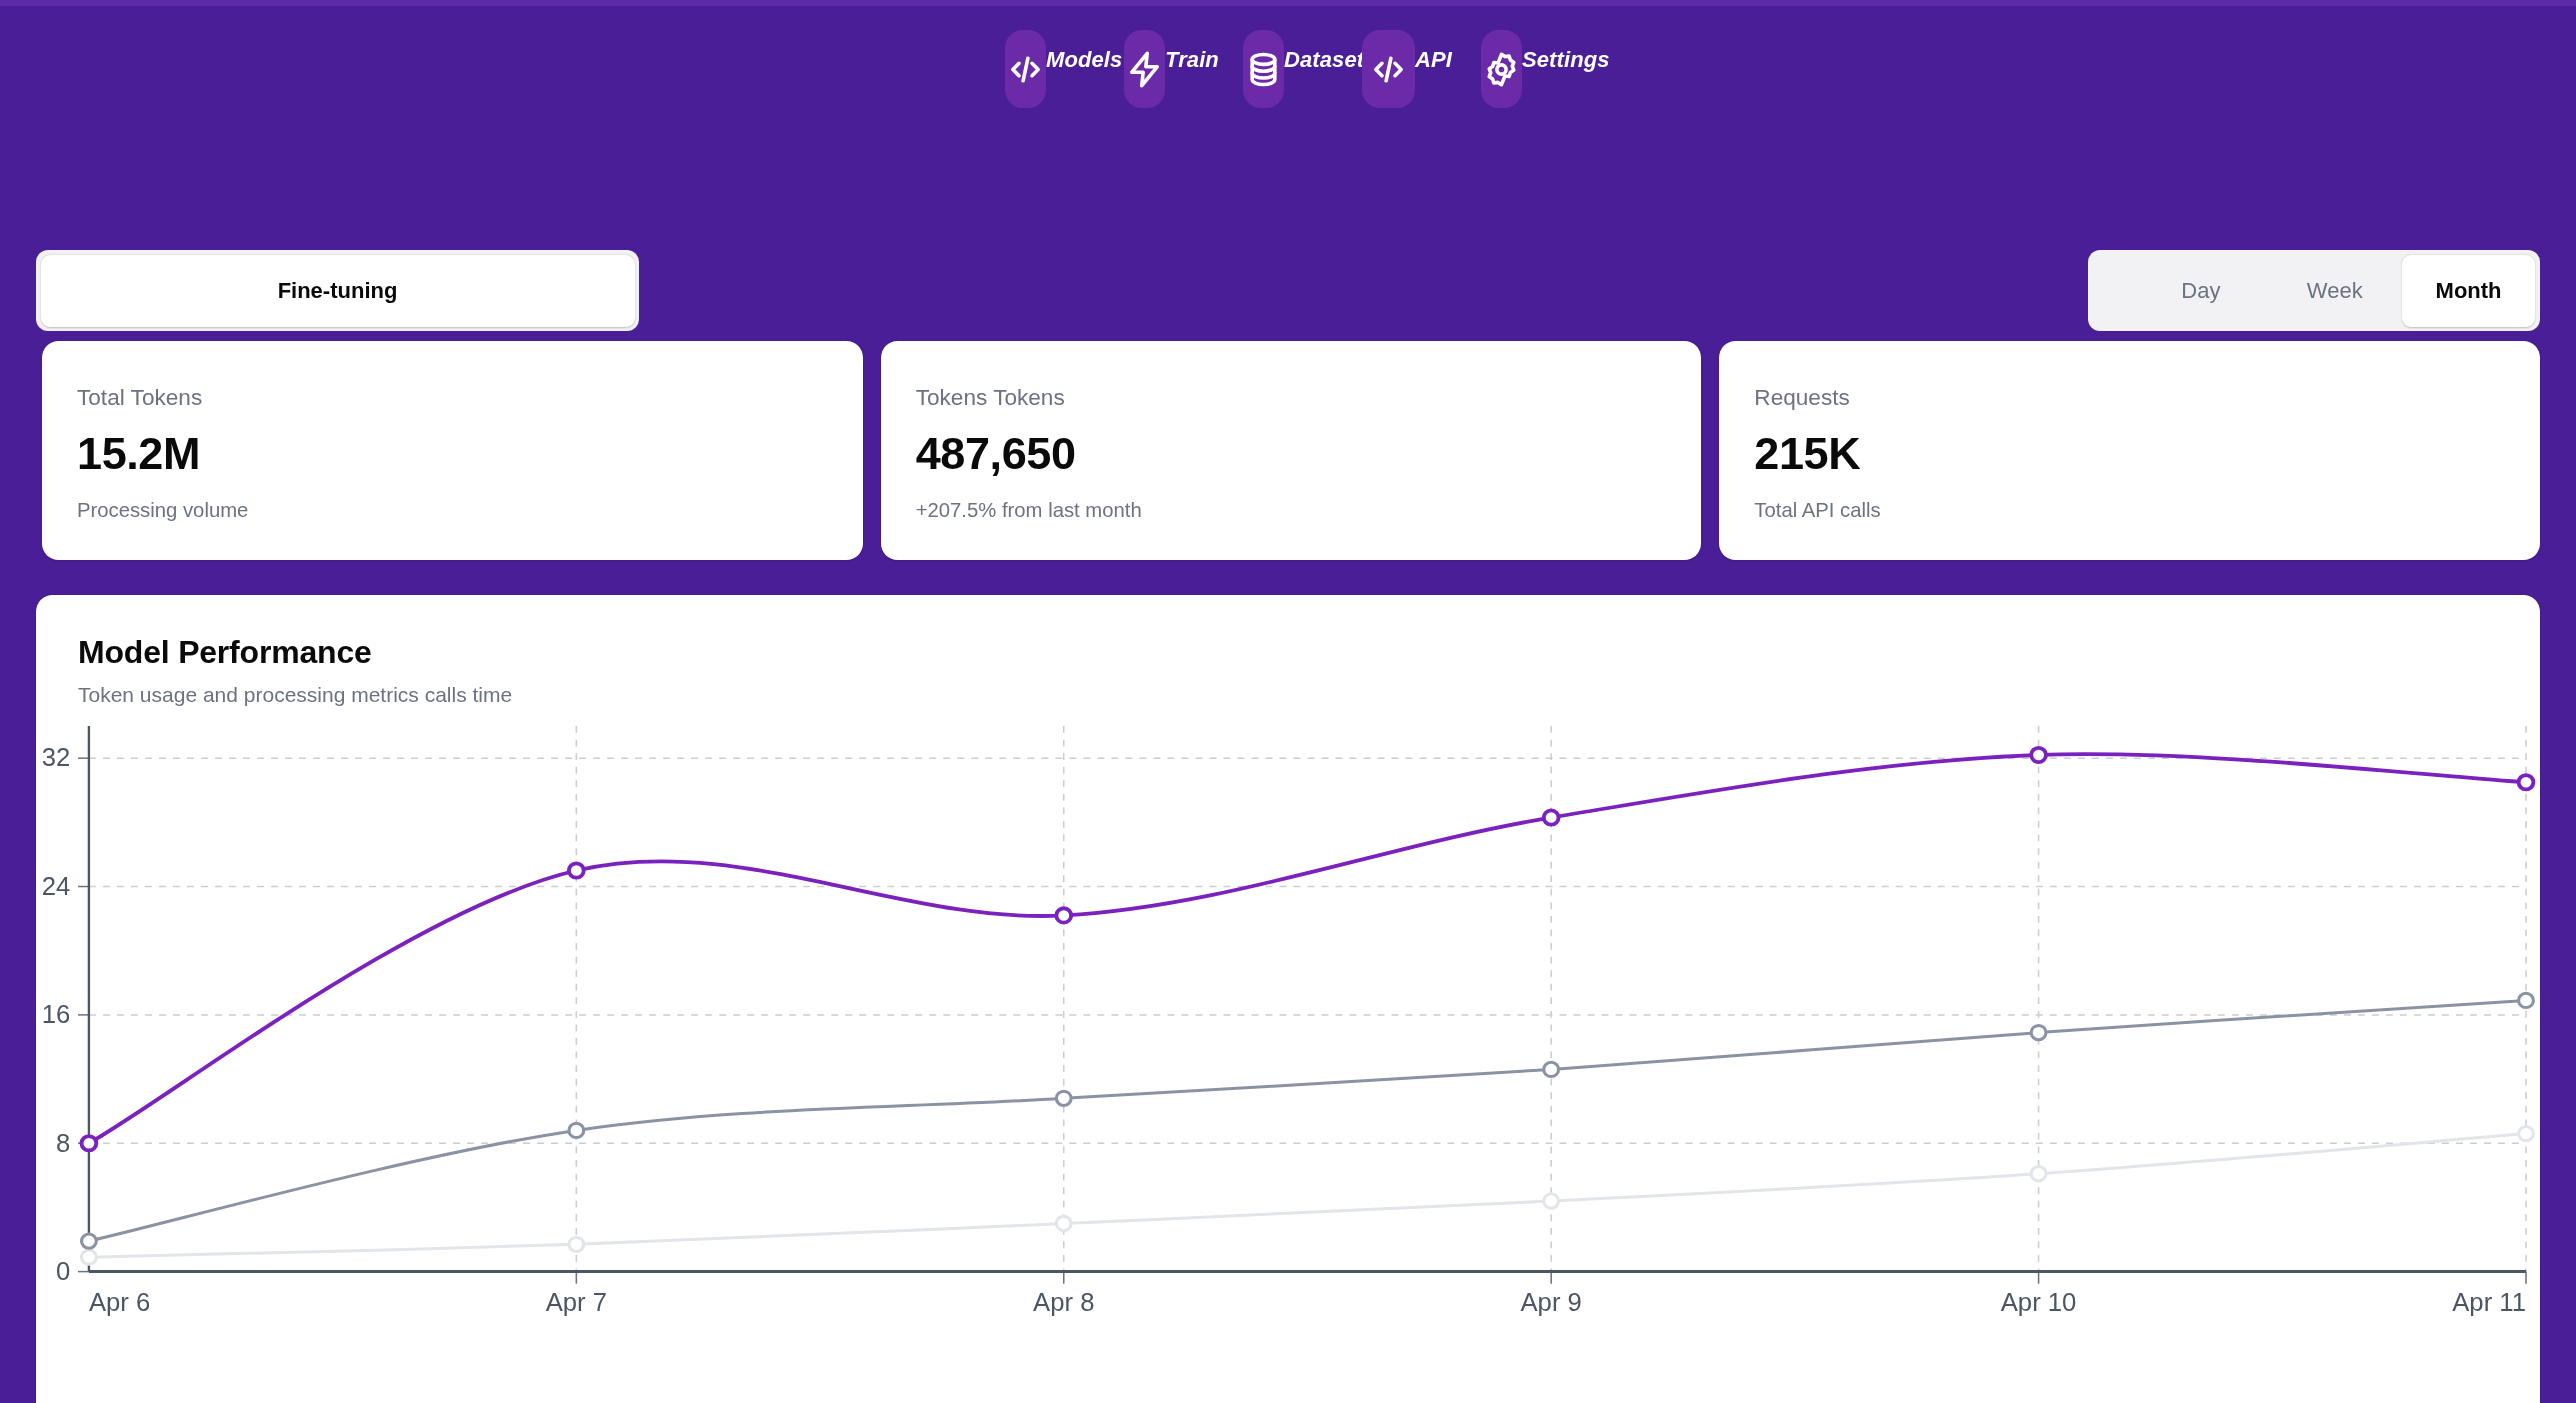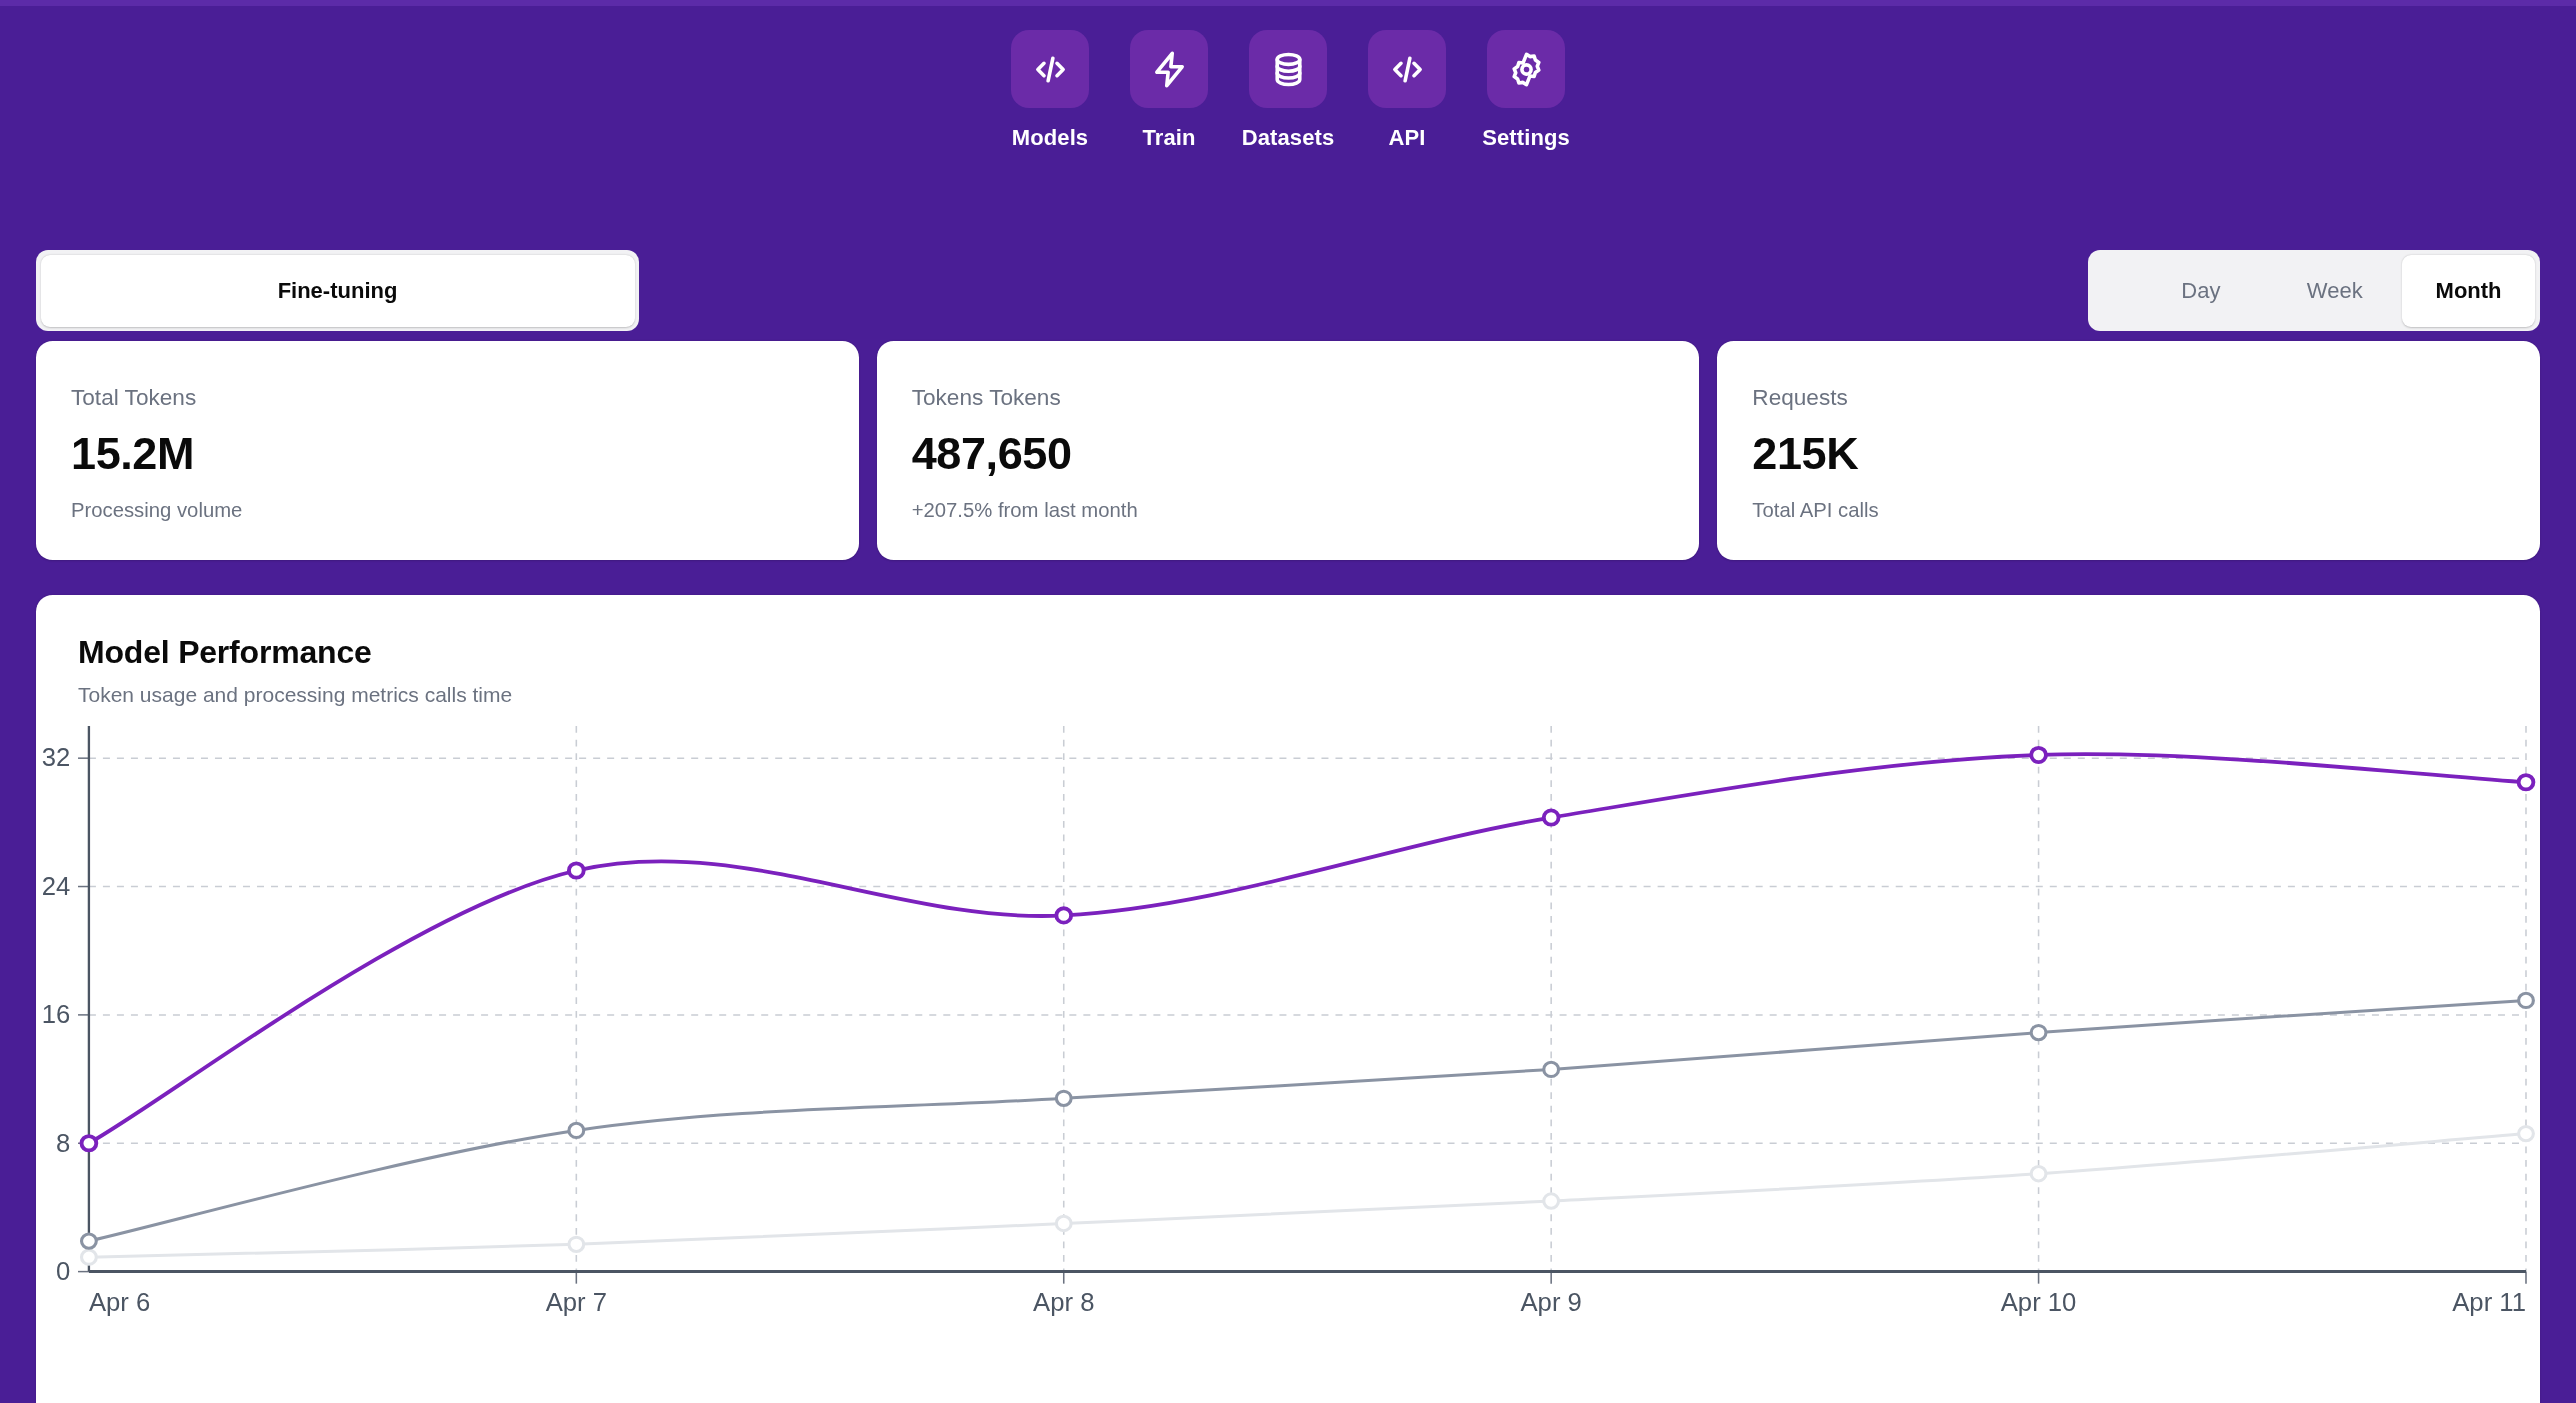--- a/index.html
+++ b/index.html
@@ -10,21 +10,21 @@
     overflow: hidden;
   }
   #root { position: relative; width: 2576px; height: 1403px; background: #4A1E96; }
   .topstrip { position:absolute; left:0; top:0; width:100%; height:6px; background:#5C2BA8; }
 
   
   .nav {
     position: absolute; left: 0; right: 0; top: 30px;
     display: flex; justify-content: center; align-items: flex-start; gap: 29px;
   }
-  .nav-item { display:flex; flex-direction:column; align-items:center; width:90px; cursor:pointer; }
+  .nav-item { display:flex; flex-direction:row; width:90px; cursor:pointer;font-style:italic; }
   .nav-tile {
     width: 78px; height: 78px; border-radius: 18px; background:#6B2BA8;
     display:flex; align-items:center; justify-content:center;
   }
   .nav-tile svg { width: 41px; height: 41px; display:block; }
   .nav-label { margin-top: 16.6px; color:#FFFFFF; font-size: 22px; font-weight: 700; letter-spacing:0.1px; white-space:nowrap; }
 
   
   .controls { position:absolute; left:36px; right:36px; top:250px; height:65px; }
   .segmented {
@@ -35,21 +35,21 @@
   .seg-period { right:0; width: 452px; padding-left: 46px; }
   .seg-btn {
     display:flex; align-items:center; justify-content:center; border-radius:9px;
     font-size: 22px; color:#6B7280; font-weight: 400; cursor:pointer; flex:1;
     background: transparent; border: none; font-family:"Liberation Sans", sans-serif;
   }
   .seg-btn.active { background:#FFFFFF; color:#0A0A0A; font-weight:700;
     box-shadow: 0 0.8px 2.3px rgba(0,0,0,.14), 0 0.8px 1.5px rgba(0,0,0,.08); }
 
   
-  .stats { position:absolute; left:36px; right:36px; top:341px; display:flex; gap:18px; }
+  .stats { position:absolute; left:42px; right:36px; top:341px; display:flex; gap:18px; }
   .stat-card {
     flex:1; background:#FFFFFF; border-radius:16.6px; height:219px;
     padding: 44px 35px 0 35px;
     box-shadow: 0 0.8px 2.3px rgba(0,0,0,.10), 0 0.8px 1.5px rgba(0,0,0,.06);
   }
   .stat-label { font-size: 22.6px; color:#6B7280; font-weight:400; }
   .stat-value { font-size: 45px; color:#0A0A0A; font-weight:700; margin-top: 16.6px; letter-spacing:-0.4px; }
   .stat-sub   { font-size: 20.3px; color:#6B7280; font-weight:400; margin-top: 19.6px; }
 
   

